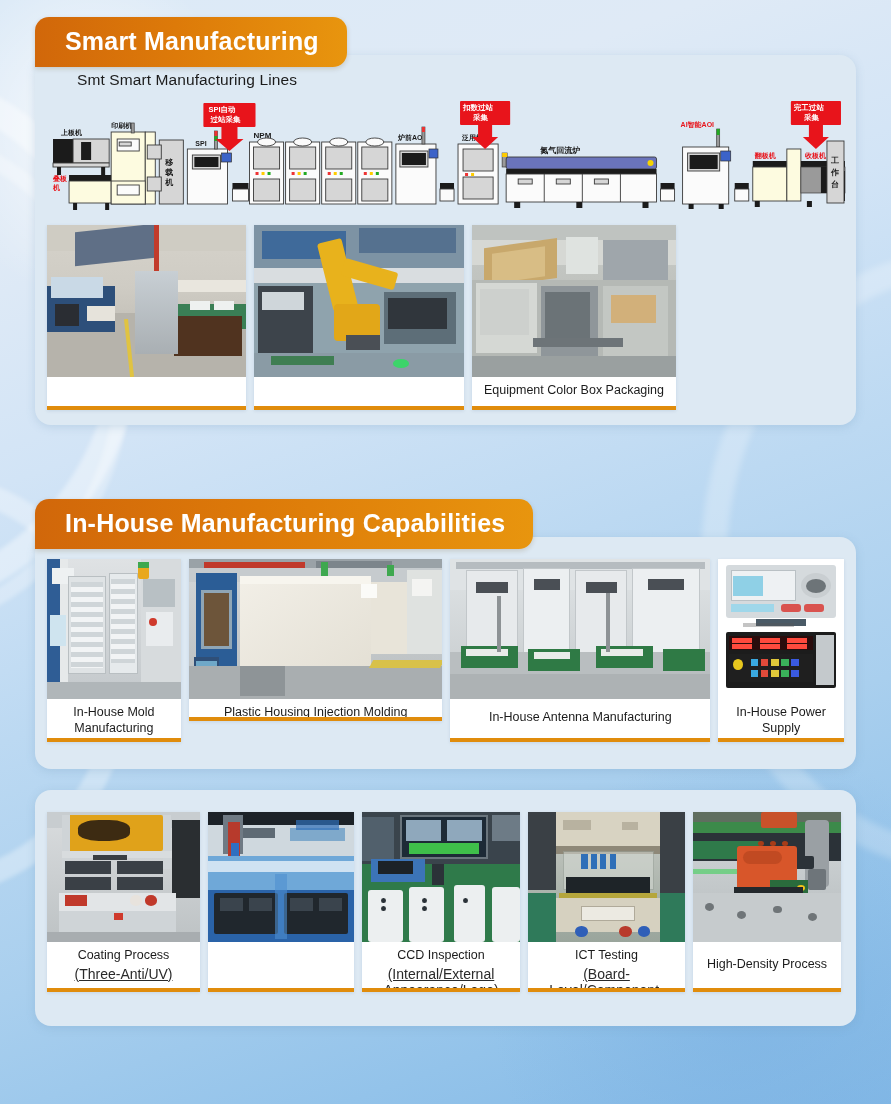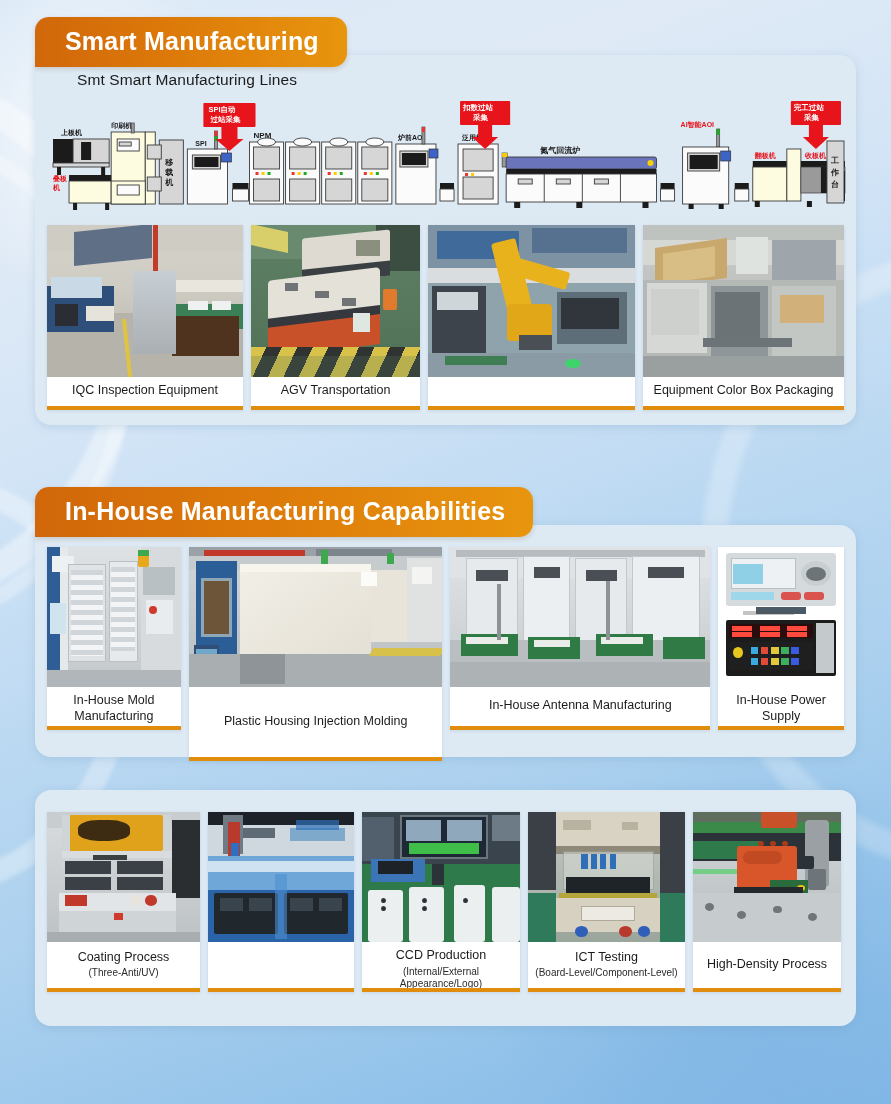--- a/index.html
+++ b/index.html
@@ -88,26 +88,26 @@
   }
   .photo { position: relative; overflow: hidden; flex: none; }
   .cap {
     flex: 1;
     display: flex; flex-direction: column;
     align-items: center; justify-content: center;
     text-align: center;
     padding: 6px 6px 7px;
   }
   .cap-title { font-size: 12.5px; color: #1b1b1b; line-height: 1.25; }
-  .cap-sub   { font-size: 10px; color: #2a2a2a; margin-top: 2px; line-height: 1.2; }
+  .cap-sub   { font-size: 14px; color: #2a2a2a; margin-top: 2px; line-height: 1.2; text-decoration: underline; }
 
   
   #sec-smart    { left: 35px; top: 17px;  width: 821px; }
   #sec-smart .sec-panel { height: 370px; }
-  #sec-inhouse  { left: 35px; top: 487px; width: 821px; }
+  #sec-inhouse  { left: 35px; top: 499px; width: 821px; }
   #sec-inhouse .sec-panel { height: 232px; }
   #sec-advanced { left: 35px; top: 802px; width: 821px; }
   #sec-advanced .sec-panel { height: 236px; }
 
   #sec-smart .cards    { padding: 6px 12px 0 12px; }
   #sec-inhouse .cards  { padding: 22px 12px 0 12px; }
   #sec-advanced .cards { padding: 22px 12px 0 12px; }
 
   
   .ph { width:100%; height:100%; position:relative; }
@@ -329,50 +329,22 @@
               <i style="left:20%;top:53%;width:14%;height:10%;background:#e6e3db"></i>
               <i style="left:66%;top:36%;width:34%;height:8%;background:#e9e6de"></i>
               <i style="left:62%;top:52%;width:38%;height:16%;background:#3a7f55"></i>
               <i style="left:64%;top:60%;width:34%;height:26%;background:#50331f"></i>
               <i style="left:72%;top:50%;width:10%;height:6%;background:#eef1f0"></i>
               <i style="left:84%;top:50%;width:10%;height:6%;background:#eef1f0"></i>
               <i style="left:40%;top:62%;width:4px;height:38%;background:#e0c341;transform:rotate(-6deg)"></i>
               <i style="left:44%;top:30%;width:22%;height:55%;background:linear-gradient(#c8cfd4,#a9afb3)"></i>
             </div>
           </div>
-          <div class="cap">
-            <div class="cap-title">IQC Inspection Equipment</div>
-          </div>
-        </div>
-
-        <div class="card" style="width:172px;height:185px">
-          <div class="photo" style="height:152px">
-            <div class="ph" style="background:linear-gradient(#5d7f63 0%,#57785d 60%,#4e6f55 100%)">
-              <i style="left:0;top:0;width:100%;height:22%;background:#6a8a6f"></i>
-              <i style="left:0;top:2%;width:22%;height:14%;background:#d8cf6a;transform:skewY(12deg)"></i>
-              <i style="left:74%;top:0;width:26%;height:30%;background:#3c4d41"></i>
-              <i style="left:30%;top:6%;width:52%;height:30%;background:#dedad2;border-radius:3px;transform:skewY(-6deg)"></i>
-              <i style="left:30%;top:26%;width:52%;height:10%;background:#3a3f44;transform:skewY(-6deg)"></i>
-              <i style="left:62%;top:10%;width:14%;height:10%;background:#8b8f7d"></i>
-              <i style="left:10%;top:32%;width:66%;height:36%;background:#e4e1d9;border-radius:4px;transform:skewY(-7deg)"></i>
-              <i style="left:10%;top:57%;width:66%;height:10%;background:#35393d;transform:skewY(-7deg)"></i>
-              <i style="left:10%;top:63%;width:66%;height:20%;background:#c8512a;transform:skewY(-7deg)"></i>
-              <i style="left:20%;top:38%;width:8%;height:5%;background:#6f7376"></i>
-              <i style="left:38%;top:43%;width:8%;height:5%;background:#6f7376"></i>
-              <i style="left:54%;top:48%;width:8%;height:5%;background:#6f7376"></i>
-              <i style="left:60%;top:58%;width:10%;height:12%;background:#dfe7e3"></i>
-              <i style="left:78%;top:42%;width:8%;height:14%;background:#e07a2c;border-radius:2px"></i>
-              <i style="left:0;top:80%;width:100%;height:20%;background:repeating-linear-gradient(115deg,#d8c24a 0 14px,#2f3432 14px 28px)"></i>
-              <i style="left:0;top:86%;width:100%;height:14%;background:#57785d;opacity:.25"></i>
-            </div>
-          </div>
-          <div class="cap">
-            <div class="cap-title">AGV Transportation</div>
-          </div>
-        </div>
+        </div>
+
 
         <div class="card" style="width:210px;height:185px">
           <div class="photo" style="height:152px">
             <div class="ph" style="background:linear-gradient(#b9c6cf 0%,#9fb0bc 50%,#7e9099 100%)">
               <i style="left:0;top:0;width:100%;height:30%;background:#7d93a4"></i>
               <i style="left:4%;top:4%;width:40%;height:18%;background:#3f6a9a"></i>
               <i style="left:50%;top:2%;width:46%;height:16%;background:#55718f"></i>
               <i style="left:0;top:28%;width:100%;height:12%;background:#d9dde0"></i>
               <i style="left:0;top:38%;width:100%;height:62%;background:#8fa3ad"></i>
               <i style="left:2%;top:40%;width:26%;height:44%;background:#3d444b"></i>
@@ -443,21 +415,21 @@
               <i style="left:2%;top:40%;width:12%;height:22%;background:#cfe4ef"></i>
               <i style="left:0;top:88%;width:100%;height:12%;background:#b0b6b9"></i>
             </div>
           </div>
           <div class="cap">
             <div class="cap-title" style="white-space:pre-line">In-House Mold
 Manufacturing</div>
           </div>
         </div>
 
-        <div class="card" style="width:256px;height:214px">
+        <div class="card" style="width:256px;height:162px">
           <div class="photo" style="height:140px">
             <div class="ph" style="background:linear-gradient(#d3d7d9,#b8bdbf)">
               <i style="left:0;top:0;width:100%;height:16%;background:#c6cbce"></i>
               <i style="left:0;top:0;width:100%;height:6%;background:#9aa2a7"></i>
               <i style="left:6%;top:2%;width:40%;height:4%;background:#c0392b"></i>
               <i style="left:50%;top:1%;width:30%;height:5%;background:#7c858b"></i>
               <i style="left:3%;top:10%;width:16%;height:66%;background:#2b5d96"></i>
               <i style="left:5%;top:22%;width:12%;height:42%;background:#8fa6b6"></i>
               <i style="left:6%;top:24%;width:10%;height:38%;background:#6d553a"></i>
               <i style="left:2%;top:70%;width:10%;height:16%;background:#2f4f78"></i>
@@ -636,21 +608,21 @@
               <i style="left:58%;top:56%;width:20%;height:44%;background:#eceff0;border-radius:3px"></i>
               <i style="left:82%;top:58%;width:18%;height:42%;background:#eceff0;border-radius:3px"></i>
               <i style="left:12%;top:66%;width:3%;height:4%;background:#2b3238;border-radius:50%"></i>
               <i style="left:12%;top:72%;width:3%;height:4%;background:#2b3238;border-radius:50%"></i>
               <i style="left:38%;top:66%;width:3%;height:4%;background:#2b3238;border-radius:50%"></i>
               <i style="left:38%;top:72%;width:3%;height:4%;background:#2b3238;border-radius:50%"></i>
               <i style="left:64%;top:66%;width:3%;height:4%;background:#2b3238;border-radius:50%"></i>
             </div>
           </div>
           <div class="cap">
-            <div class="cap-title">CCD Production</div>
+            <div class="cap-title">CCD Inspection</div>
             <div class="cap-sub">(Internal/External Appearance/Logo)</div>
           </div>
         </div>
 
         <div class="card" style="width:157px;height:180px">
           <div class="photo" style="height:130px">
             <div class="ph" style="background:linear-gradient(#c9ccc6,#9aa59c)">
               <i style="left:0;top:0;width:100%;height:10%;background:#b8bcb6"></i>
               <i style="left:0;top:0;width:18%;height:60%;background:#3a4045"></i>
               <i style="left:84%;top:0;width:16%;height:62%;background:#3a4045"></i>

